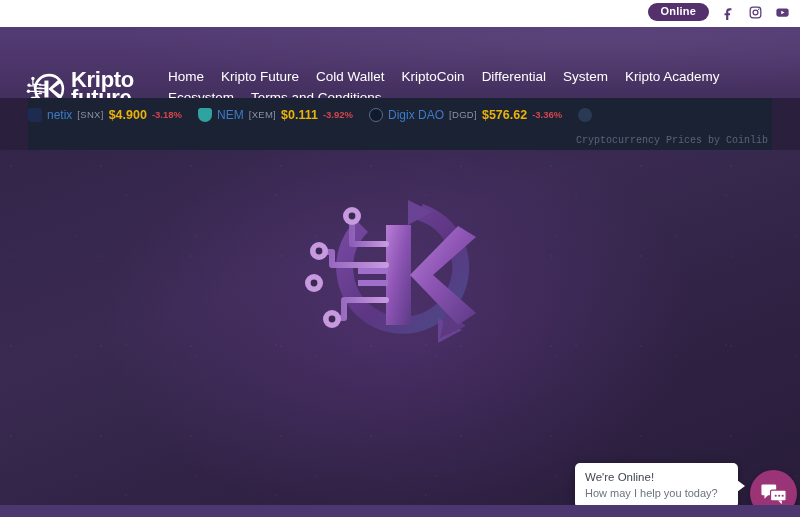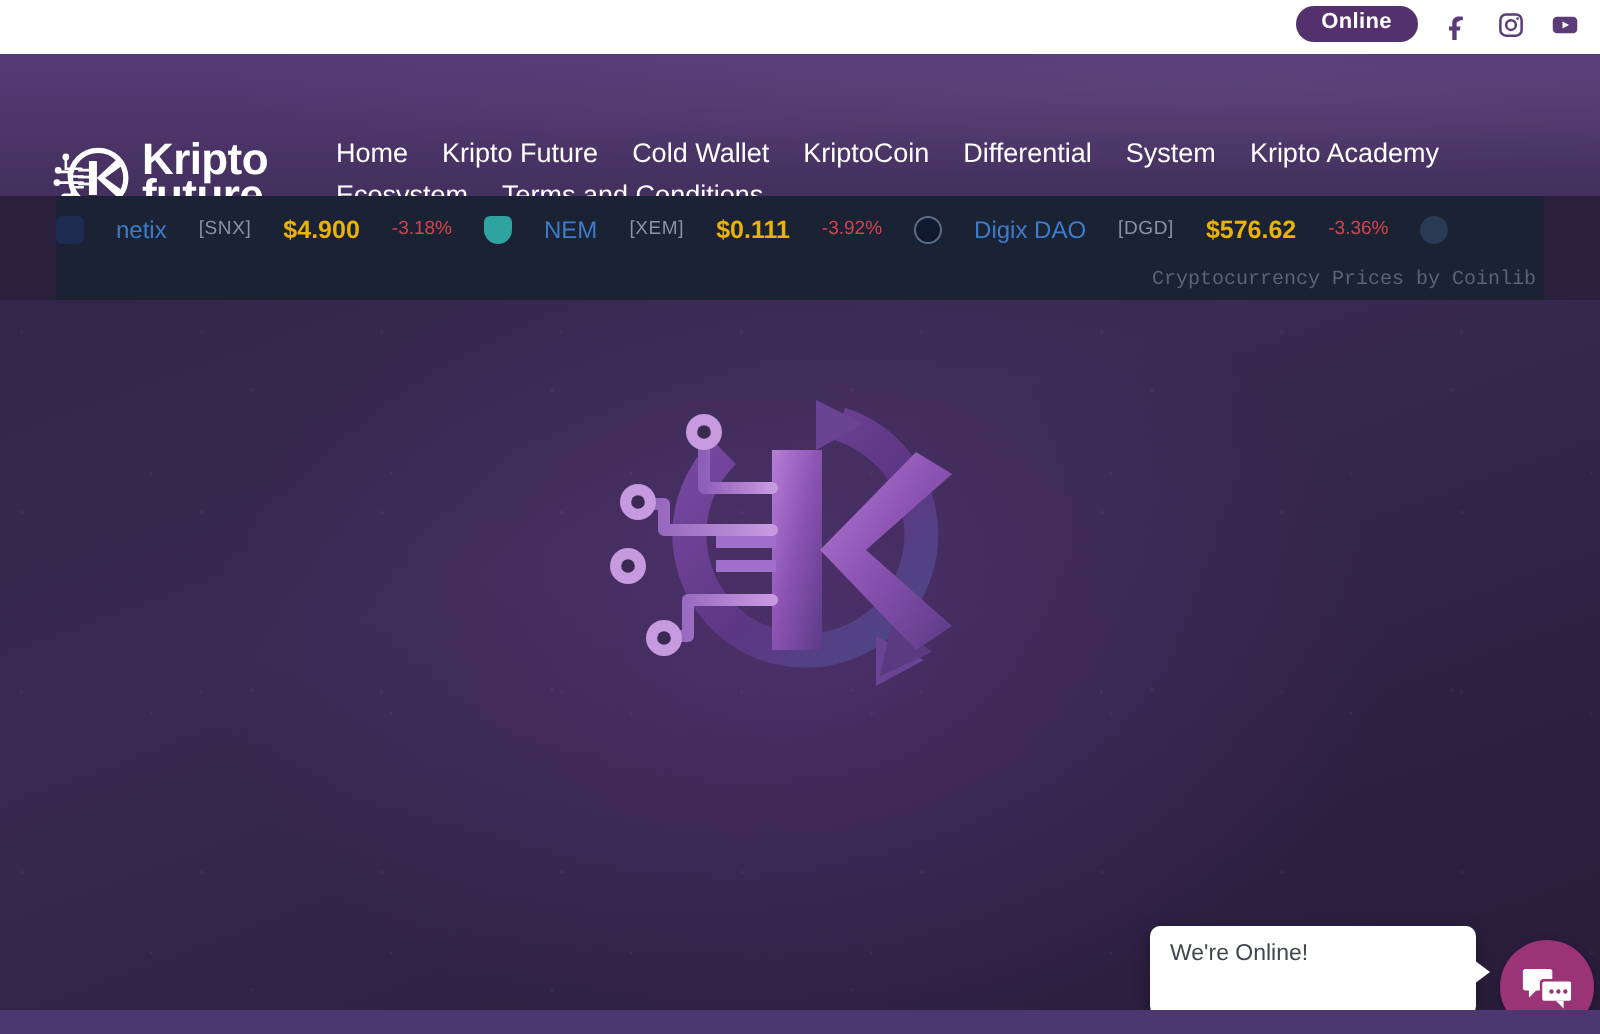--- a/index.html
+++ b/index.html
@@ -98,34 +98,34 @@
     background: #1b2233;
     overflow: hidden;
   }
   .ticker-rail {
     position: absolute; left: 0; top: 0; width: 744px; height: 33px;
     display: flex; align-items: center;
     white-space: nowrap;
     overflow: hidden;
   }
   .tick {
-    display: inline-flex; align-items: center; gap: 16px;
+    display: inline-flex; align-items: center; gap: 5px;
     margin-right: 16px;
     flex: 0 0 auto;
     cursor: pointer;
   }
   .tick-icon {
     width: 14px; height: 14px; border-radius: 3px;
     display: inline-block; flex: 0 0 auto;
     position: relative;
   }
   .tick-name { color: #3d7cc9; font-size: 12px; }
   .tick-sym  { color: #8a93a5; font-size: 9.5px; letter-spacing: .3px; }
   .tick-price{ color: #eab308; font-size: 12.5px; font-weight: bold; }
-  .tick-chg  { font-size: 9.5px; font-weight: normal; text-align: center; }
+  .tick-chg  { font-size: 9.5px; font-weight: bold; text-align: center; }
   .chg-down  { color: #d2454e; }
   .chg-up    { color: #2fae6b; }
 
   .ticker-credit {
     position: absolute; right: 4px; top: 33px;
     color: #5d6377;
     font-size: 10px;
     height: 19px;
     line-height: 19px;
     cursor: pointer;
@@ -362,20 +362,21 @@
         <g fill="#a06fcb">
           <rect x="68" y="78" width="30" height="6"></rect>
           <rect x="68" y="90" width="30" height="6"></rect>
         </g>
       </svg>
     </span>
   </div>
 
   <div class="chat-bubble">
     <div class="chat-title">We're Online!</div>
+    <div class="chat-sub">How may I help you today?</div>
   </div>
 
   <div class="chat-launcher">
     <span>
       <svg width="26" height="22" viewBox="0 0 30 24" aria-hidden="true">
         <rect x="0.5" y="1" width="17" height="12.5" rx="1.6" fill="#ffffff"></rect>
         <path d="M4 13 l0 4.6 4.6 -4.6 z" fill="#ffffff"></path>
         <rect x="11" y="7.5" width="18" height="12.5" rx="1.6" fill="#ffffff" stroke="#9a3476" stroke-width="1.4"></rect>
         <path d="M24 19.5 l0 4.3 -4.3 -4.3 z" fill="#ffffff"></path>
         <g fill="#9a3476">

